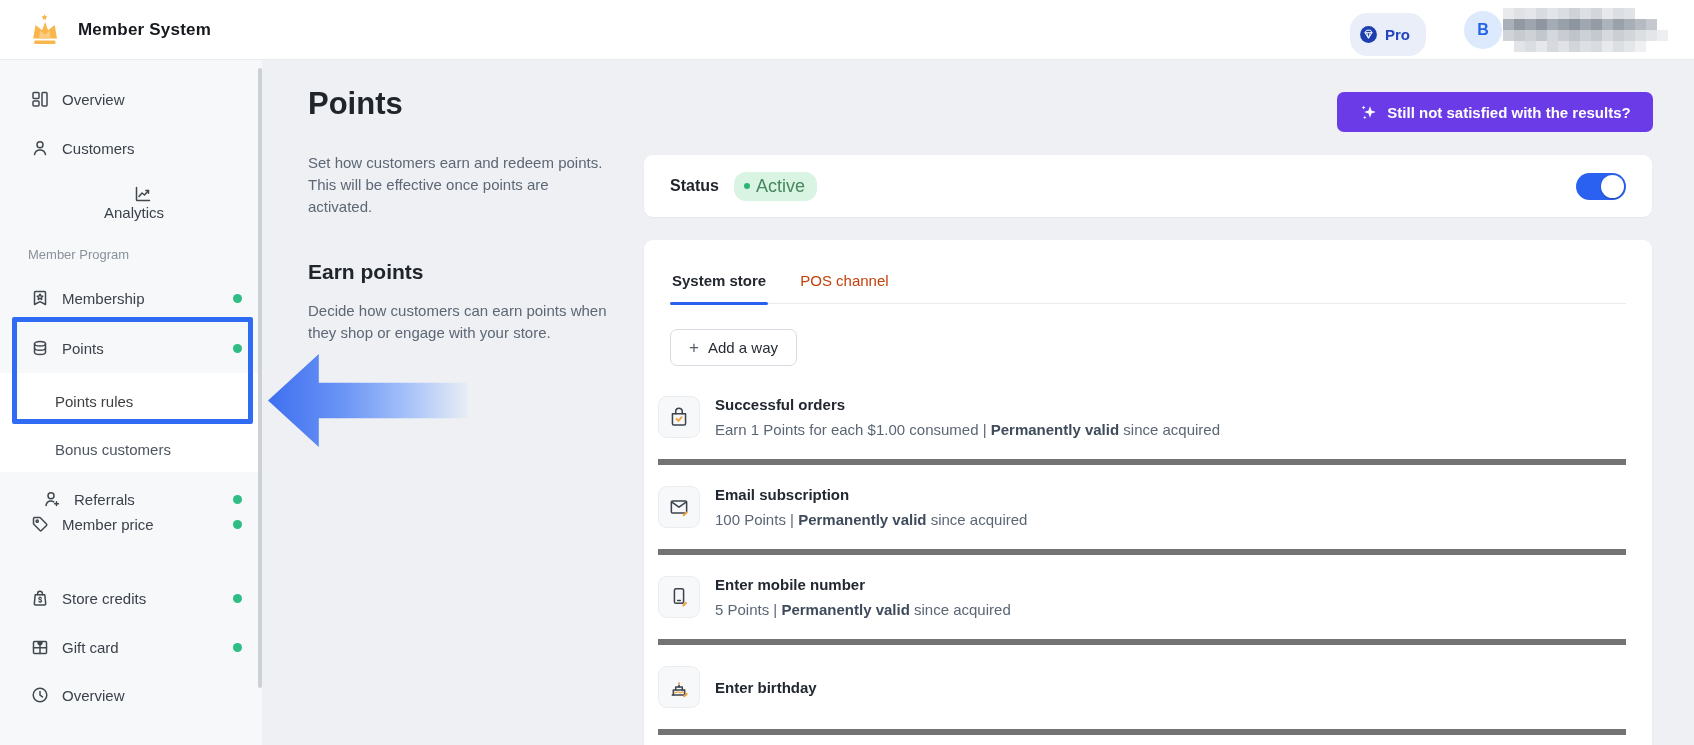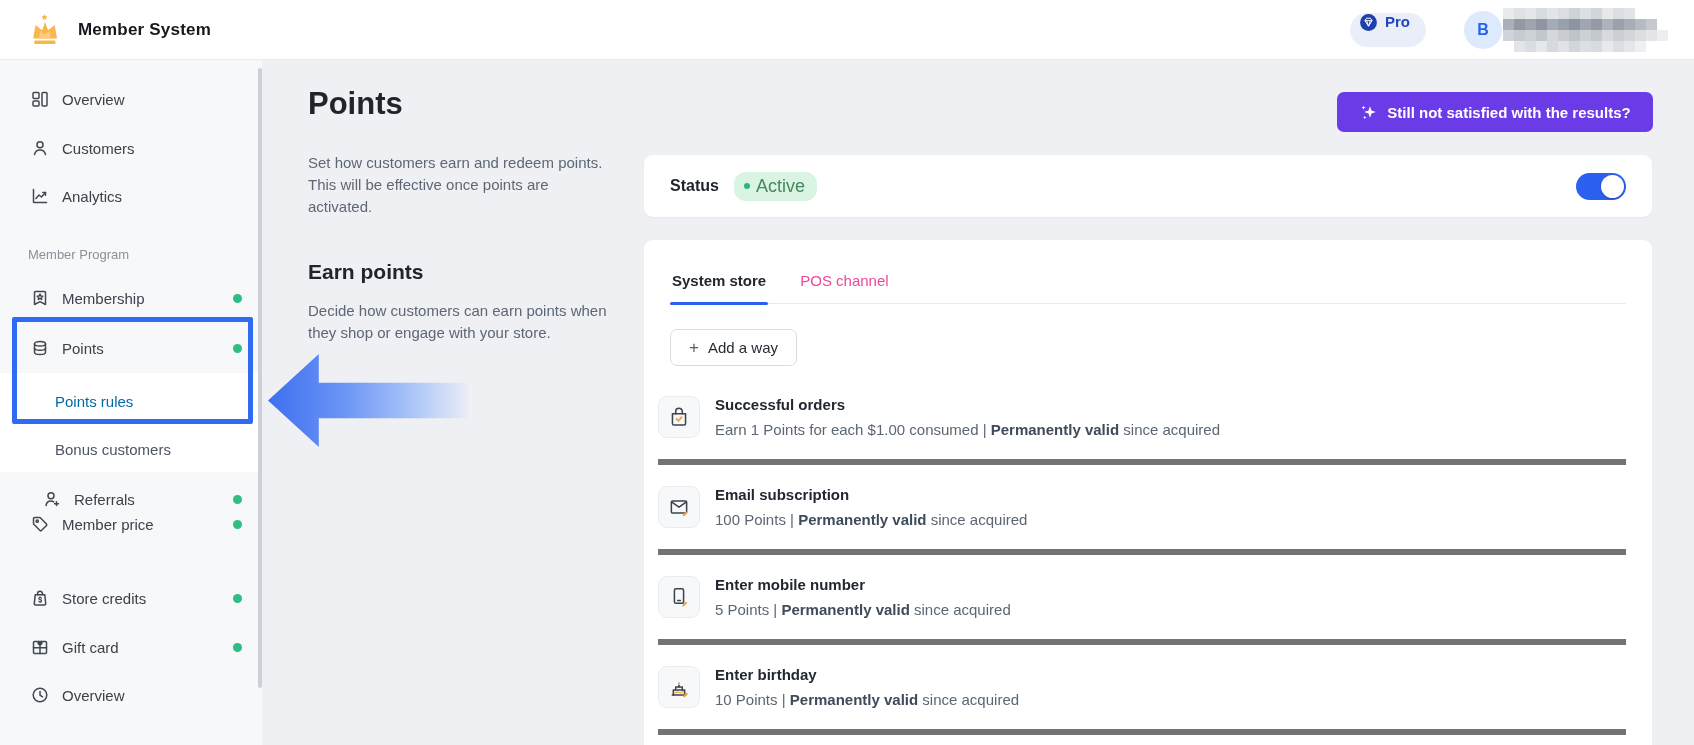--- a/index.html
+++ b/index.html
@@ -6,39 +6,39 @@
   html,body { width:1694px; height:745px; }
   body { font-family:"Liberation Sans","DejaVu Sans",sans-serif; background:#eef0f3; }
   .screen { position:relative; width:1694px; height:745px; overflow:hidden; background:#eef0f3; }
 
   
   .header { position:absolute; left:0; top:0; width:1694px; height:60px; background:#ffffff;
             border-bottom:1px solid #e9ebee; z-index:30; }
   .logo { position:absolute; left:27px; top:13px; width:36px; height:34px; }
   .app-title { position:absolute; left:78px; top:0; height:60px; display:flex; align-items:center;
                font-size:17px; font-weight:bold; color:#15181c; letter-spacing:.2px; }
-  .pro-pill { position:absolute; left:1350px; top:13px; height:34px; padding:0 16px 0 9px;
-              background:#e9eef9; border-radius:17px; display:flex; gap:7px; cursor:pointer; }
+  .pro-pill { position:absolute; left:1350px; top:13px; height:43px; padding:0 16px 0 9px;
+              background:#e9eef9; border-radius:17px; display:flex; align-items:center; gap:7px; cursor:pointer; }
   .pro-pill .pro-text { font-size:15px; font-weight:bold; color:#2244bf; }
   .avatar { position:absolute; left:1464px; top:11px; width:38px; height:38px; border-radius:50%;
             background:#ddeafd; display:flex; align-items:center; justify-content:center;
             font-size:16px; font-weight:bold; color:#2563eb; cursor:pointer; }
   .redacted { position:absolute; left:1503px; top:8px; width:187px; height:44px; }
   .redacted .px { position:absolute; width:11px; height:11px; }
 
   
   .sidebar { position:absolute; left:0; top:60px; width:262px; height:685px; background:#f7f8f9; z-index:10; }
   .sub-bg { position:absolute; left:0; top:313px; width:262px; height:99px; background:#ffffff; }
   .side-scrollbar { position:absolute; right:0px; top:8px; width:4px; height:620px;
                     background:#ccd1d8; border-radius:2px; cursor:pointer; }
   .nav-item { position:absolute; left:0; width:256px; height:24px; display:flex; align-items:center; cursor:pointer; }
   .nav-item .nicon { margin-left:30px; width:20px; height:20px; display:flex; }
   .nav-item .nlabel { margin-left:12px; font-size:15px; color:#3b424b; }
   .nav-item.sub .nlabel { margin-left:55px; color:#4d5560; }
-  .nav-item.sub.active .nlabel { color:#0369a1; }
+  .nav-item.sub.active .nlabel { color:#404040; }
   .nav-item .dot { position:absolute; left:233px; top:8px; width:9px; height:9px;
                    border-radius:50%; background:#2ebd85; }
   .section-label { position:absolute; left:28px; top:187px; font-size:13px; color:#8a919b; }
   .highlight-box { position:absolute; left:12px; top:257px; width:241px; height:107px;
                    border:5px solid #2f6cf3; border-radius:2px; z-index:5; pointer-events:none; }
 
   
   .tutorial-arrow { position:absolute; left:268px; top:354px; width:200px; height:93px; z-index:20;
       background:linear-gradient(90deg,#3e6ff0 0%, #6b95f5 38%, #a6c2f9 70%, rgba(213,227,251,.2) 100%);
       clip-path:polygon(0% 50%, 25.4% 0%, 25.4% 31%, 100% 31%, 100% 69%, 25.4% 69%, 25.4% 100%); }
@@ -61,21 +61,21 @@
   .status-badge { margin-left:15px; display:flex; align-items:center; gap:6px; background:#d9f4e3;
                   border-radius:12px; padding:4px 12px 4px 10px; font-size:18px; color:#47875f; }
   .status-badge .bdot { width:6px; height:6px; border-radius:50%; background:#2bb673; }
   .toggle { margin-left:auto; position:relative; width:50px; height:27px; border-radius:14px;
             background:#2b61f0; cursor:pointer; }
   .toggle .knob { position:absolute; top:2px; right:2px; width:23px; height:23px; border-radius:50%;
                   background:#ffffff; box-shadow:0 1px 2px rgba(0,0,0,.25); }
 
   .ways-card { left:382px; top:180px; width:1008px; height:560px; padding:0 26px; }
   .tabs { display:flex; gap:30px; margin-top:32px; border-bottom:1px solid #e9ecef; }
-  .tab { position:relative; padding:0 2px 14px 2px; font-size:15px; color:#ec4899; cursor:pointer; }
+  .tab { position:relative; padding:0 2px 14px 2px; font-size:15px; color:#c2410c; cursor:pointer; }
   .tab.active { color:#23272e; font-weight:bold; }
   .tab.active::after { content:''; position:absolute; left:0; right:0; bottom:-2px; height:3px;
                        background:#2b61f0; border-radius:2px; }
   .add-btn { margin-top:25px; display:inline-flex; align-items:center; gap:9px; padding:9px 18px;
              background:#ffffff; border:1px solid #d8dce2; border-radius:7px; font-size:15px;
              color:#272d35; cursor:pointer; font-family:inherit; }
   .add-btn .plus { font-size:17px; color:#555e69; line-height:15px; }
   .ways-list { margin-left:-12px; margin-top:9px; }
   .way-row { display:flex; align-items:center; gap:15px; padding:21px 0; border-bottom:6px solid #737373; cursor:pointer; }
   .way-icon { width:42px; height:42px; border-radius:9px; background:#f7f8f9; border:1px solid #eaecef;
@@ -186,21 +186,21 @@
         </div>
         <div class="nav-item" style="top: 76px;">
           <span class="nicon">
             <svg width="20" height="20" viewBox="0 0 20 20" fill="none" stroke="#41484f" stroke-width="1.5" stroke-linecap="round" stroke-linejoin="round">
               <circle cx="10" cy="6.8" r="3"></circle>
               <path d="M4.5 16.5c.6-3 2.8-4.6 5.5-4.6s4.9 1.6 5.5 4.6"></path>
             </svg>
           </span>
           <span class="nlabel">Customers</span>
         </div>
-        <div class="nav-item" style="top: 124px;">
+        <div class="nav-item" style="top: 124px; flex-direction: column;">
           <span class="nicon">
             <svg width="20" height="20" viewBox="0 0 20 20" fill="none" stroke="#41484f" stroke-width="1.5" stroke-linecap="round" stroke-linejoin="round">
               <path d="M3.5 3.5v12.2a.8.8 0 0 0 .8.8H16.5"></path>
               <path d="M6 12.5l3-3.5 2.5 2 4-4.5"></path>
               <path d="M15.5 9.2V6.5H12.8"></path>
             </svg>
           </span>
           <span class="nlabel">Analytics</span>
         </div>
         <div class="nav-item" style="top: 226px;">
@@ -373,20 +373,19 @@
                 <path d="M5.8 18.3v-4.6h10.4v4.6"></path>
                 <path d="M8 13.7v-2.6h6v2.6"></path>
                 <path d="M11 11.1V9.3"></path>
                 <circle cx="11" cy="7.6" r="1" fill="#f0a23b" stroke="none"></circle>
                 <path stroke="#f0a23b" stroke-width="1.1" d="M6.6 15.9c.7.6 1.5.6 2.2 0s1.5-.6 2.2 0 1.5.6 2.2 0 1.5-.6 2.2 0"></path>
                 <path stroke="#f0a23b" stroke-width="1.9" d="M15.8 19.4l2.2-2.2"></path>
               </svg>
             </span>
     <div>
               <div class="way-title">Enter birthday</div>
-    <div class="way-desc"><span class="p">10 Points | </span><b>Permanently valid</b><span class="s"> since acquired</span></div>
             </div>
           </div>
         </div>
     </div>
   </div>
 
 </div>
 
 </body></html>

